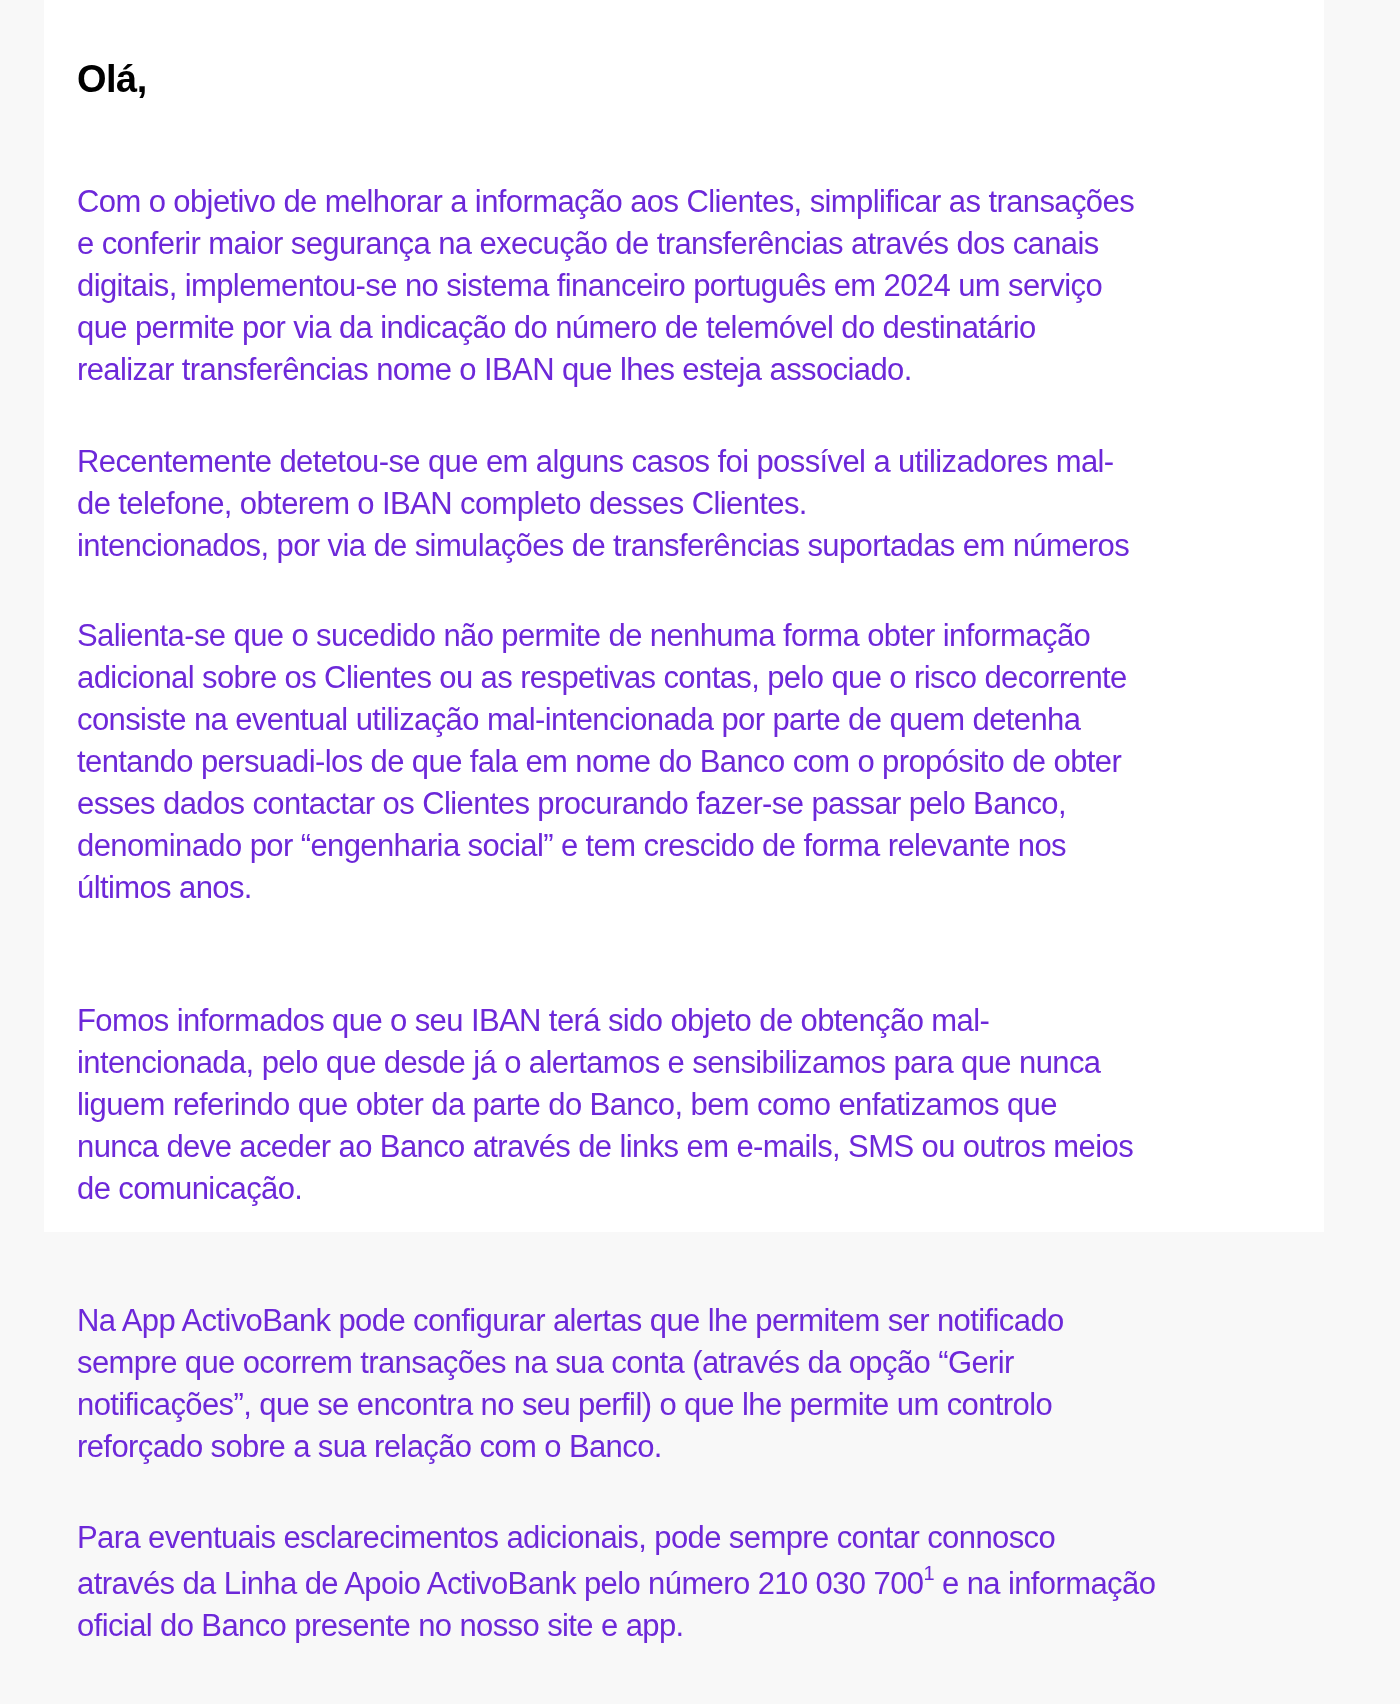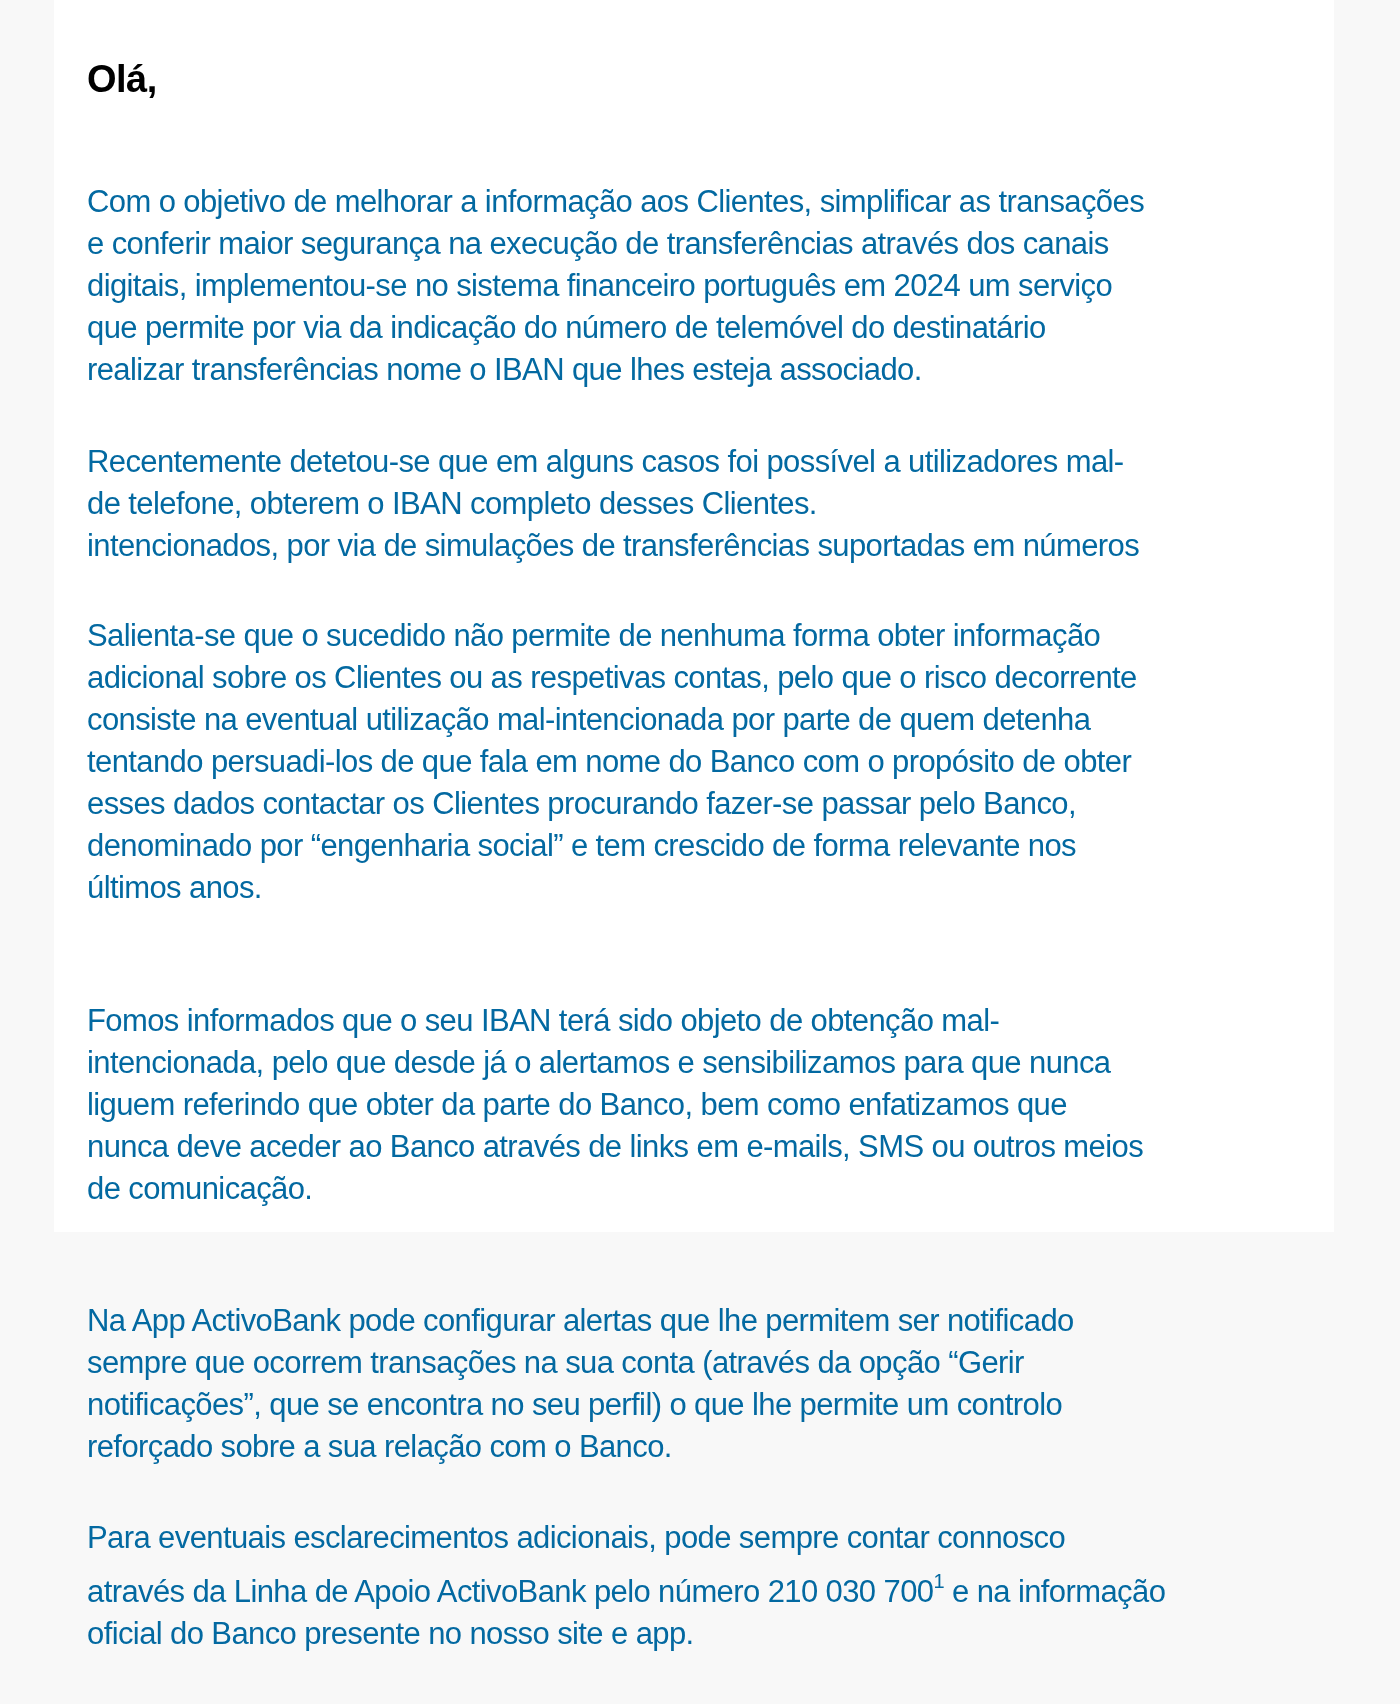--- a/index.html
+++ b/index.html
@@ -6,21 +6,21 @@
     body {
       width: 1400px;
       height: 1704px;
       background: #f8f8f8;
       overflow: hidden;
       font-family: "Liberation Sans", "DejaVu Sans", sans-serif;
       color: #1a1a1a;
     }
     .card {
       position: absolute;
-      left: 54px;
+      left: 44px;
       top: 0;
       width: 1280px;
       height: 1232px;
       background: #ffffff;
     }
     .content {
       position: absolute;
       left: 33px;
       top: 0;
       width: 1280px;
@@ -36,21 +36,21 @@
       color: #000000;
       line-height: 50px;
     }
     .para {
       position: absolute;
       left: 0;
       margin: 0;
       font-size: 31px;
       line-height: 42px;
       letter-spacing: -0.6px;
-      color: #0369a1;
+      color: #6d28d9;
       white-space: nowrap;
     }
     .para span.line { display: block; }
     sup.fn { font-size: 20px; line-height: 0; vertical-align: 14px; }
   </style>
 </head>
 <body>
 
 <div class="card">
   <div class="content">
@@ -90,17 +90,17 @@
 
     <p class="para" style="top:1300px">
       <span class="line">Na App ActivoBank pode configurar alertas que lhe permitem ser notificado</span>
       <span class="line">sempre que ocorrem transações na sua conta (através da opção “Gerir</span>
       <span class="line">notificações”, que se encontra no seu perfil) o que lhe permite um controlo</span>
       <span class="line">reforçado sobre a sua relação com o Banco.</span>
     </p>
 
     <p class="para" style="top:1517px">
       <span class="line">Para eventuais esclarecimentos adicionais, pode sempre contar connosco</span>
-      <span class="line" style="margin-top:12px"><span>através da Linha de Apoio ActivoBank pelo número </span><span>210 030 700</span><sup class="fn">1</sup><span> e na informação</span></span>
+      <span class="line" style="margin-top:4px"><span>através da Linha de Apoio ActivoBank pelo número </span><span>210 030 700</span><sup class="fn">1</sup><span> e na informação</span></span>
       <span class="line">oficial do Banco presente no nosso site e app.</span>
     </p>
   </div>
 </div>
 
 </body></html>

